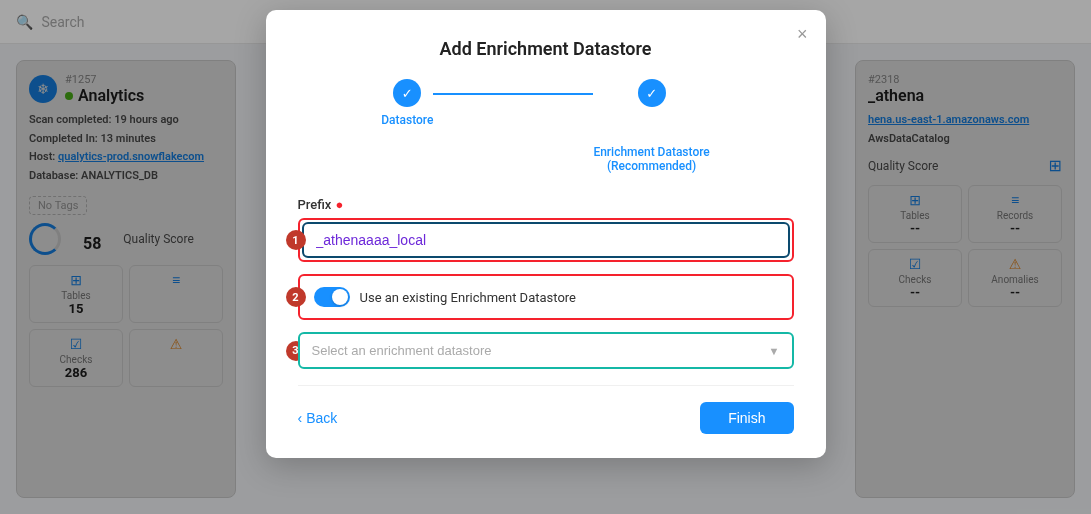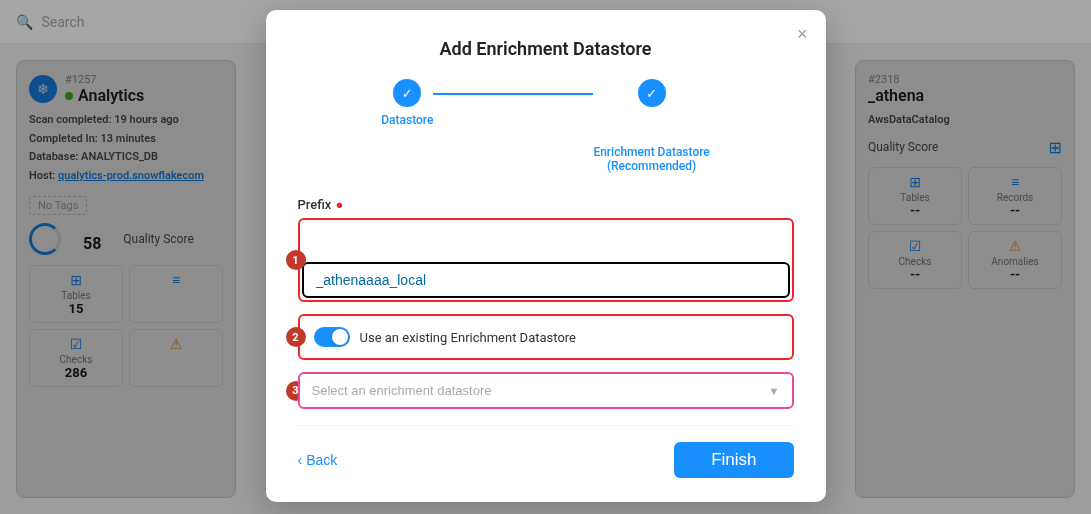--- a/index.html
+++ b/index.html
@@ -213,27 +213,26 @@
       color: #333;
       margin-bottom: 6px;
       display: flex;
       align-items: flex-end;
       gap: 4px;
     }
     .required-dot { color: #f5222d; }
 
     .prefix-input {
       width: 100%;
-      border: 2px solid #000000;
+      border: 2px solid #0c4a6e;
       border-radius: 6px;
       padding: 8px 12px;
       font-size: 14px;
-      color: #0369a1;
+      color: #6d28d9;
       outline: none;
-      margin-top: 40px;
     }
 
     
     .step-number {
       width: 20px; height: 20px;
       border-radius: 50%;
       background: #c0392b;
       color: #fff;
       font-size: 11px;
       font-weight: 700;
@@ -280,21 +279,21 @@
       right: 2px;
       box-shadow: 0 1px 3px rgba(0,0,0,0.2);
     }
     .toggle-label {
       font-size: 13px;
       color: #333;
     }
 
     
     .dropdown-wrapper {
-      border: 2px solid #ec4899;
+      border: 2px solid #14b8a6;
       border-radius: 6px;
       background: #fff;
     }
     .dropdown-select {
       width: 100%;
       border: none;
       outline: none;
       padding: 9px 12px;
       font-size: 13px;
       color: #aaa;
@@ -333,22 +332,22 @@
       border: none;
       color: #1890ff;
       font-size: 14px;
       cursor: pointer;
     }
     .finish-btn {
       background: #1890ff;
       color: #fff;
       border: none;
       border-radius: 6px;
-      padding: 8px 37px;
-      font-size: 17px;
+      padding: 8px 28px;
+      font-size: 14px;
       font-weight: 500;
       cursor: pointer;
     }
   </style>
 </head>
 <body>
 
 <div class="bg-content">
 
   <div class="search-bar">
@@ -365,22 +364,22 @@
           <div class="card-id">#1257</div>
           <div style="display:flex;align-items:center;gap:5px;">
             <span class="card-dot"></span>
             <span class="card-title">Analytics</span>
           </div>
         </div>
       </div>
       <div class="card-info">
         <div><span>Scan completed:</span> <span>19 hours ago</span></div>
         <div><span>Completed In:</span> <span>13 minutes</span></div>
+        <div><span>Host:</span> <span class="card-link">qualytics-prod.snowflakecom</span></div>
         <div><span>Database:</span> <span>ANALYTICS_DB</span></div>
-        <div><span>Host:</span> <span class="card-link">qualytics-prod.snowflakecom</span></div>
       </div>
       <div class="card-tags">
         <span class="no-tags">No Tags</span>
       </div>
       <div class="quality-row">
         <div class="quality-circle"></div>
         <span class="quality-score-num">58</span>
         <span class="quality-label">Quality Score</span>
       </div>
       <div class="card-metrics">
@@ -408,20 +407,21 @@
     </div>
 
     <div class="card card-right" style="margin-left:auto;">
       <div class="card-header">
         <div>
           <div class="card-id">#2318</div>
           <div class="card-title">_athena</div>
         </div>
       </div>
       <div class="card-info">
+        <div><span class="card-link">hena.us-east-1.amazonaws.com</span></div>
         <div><span>AwsDataCatalog</span></div>
       </div>
       <div class="quality-row">
         <span class="quality-label">Quality Score</span>
         <span style="margin-left:auto;color:#1890ff;font-size:16px;">⊞</span>
       </div>
       <div class="card-metrics">
         <div class="metric-item">
           <span class="metric-icon">⊞</span>
           <span class="metric-label">Tables</span>

